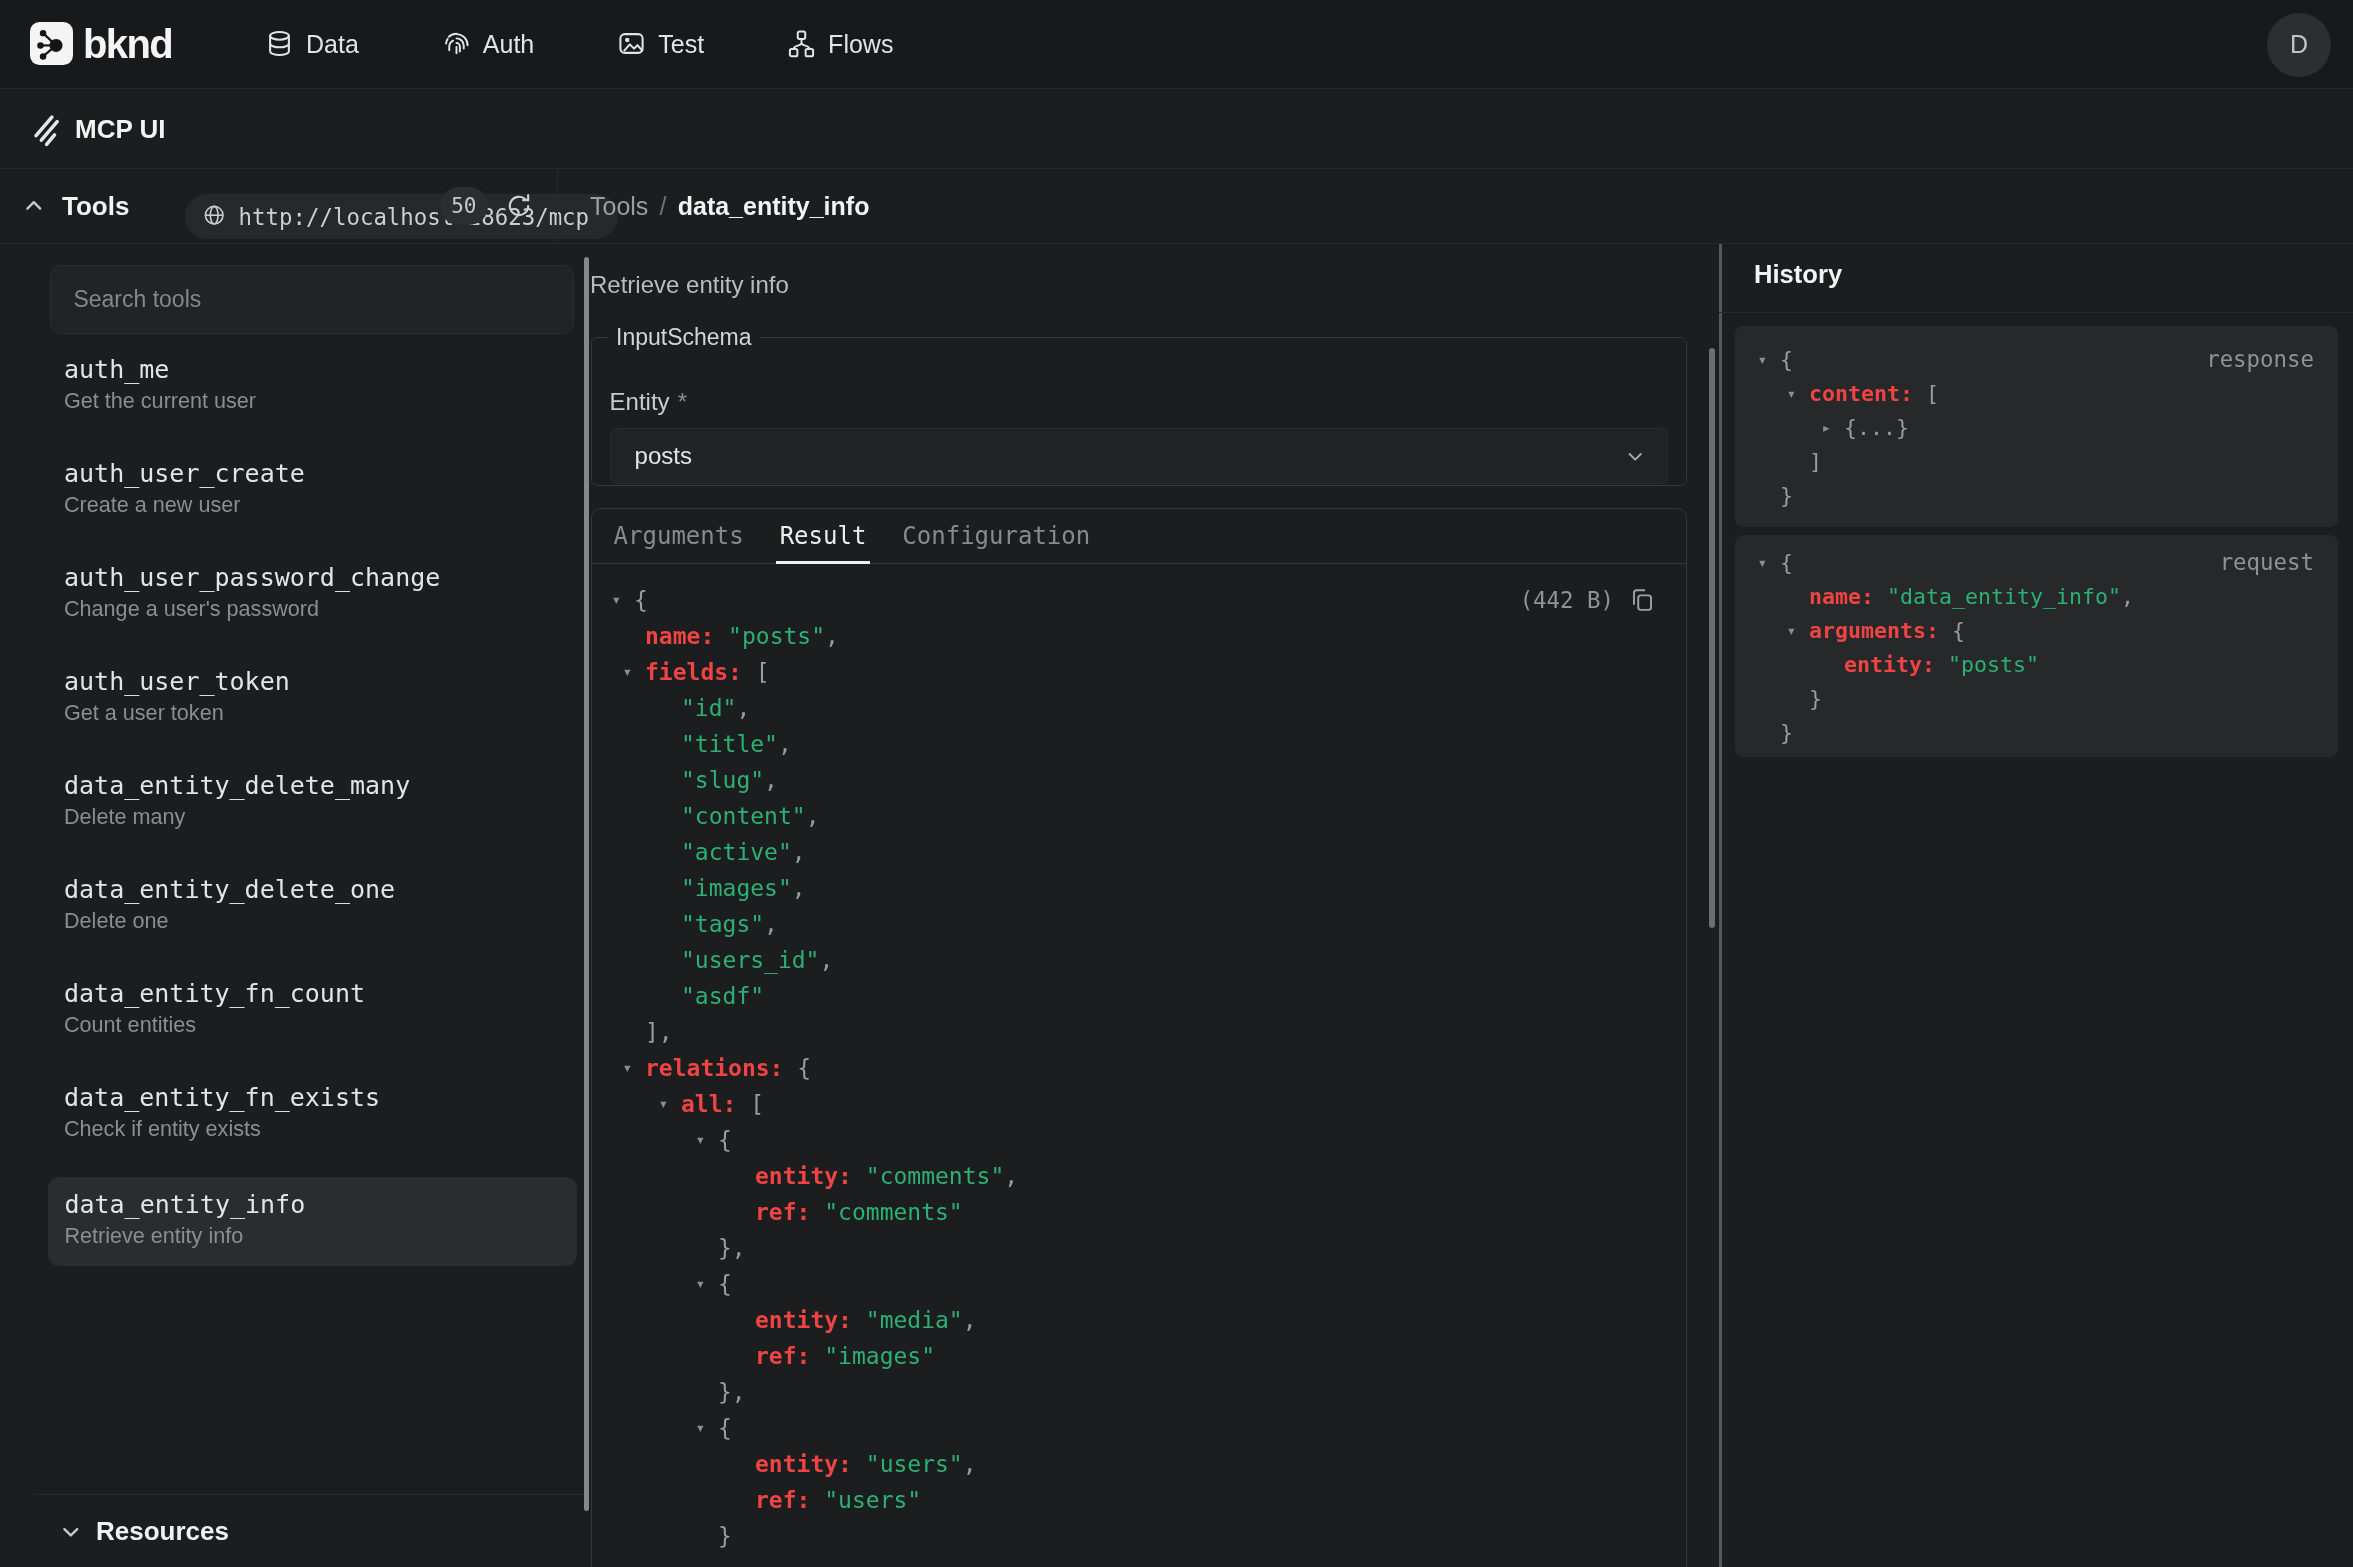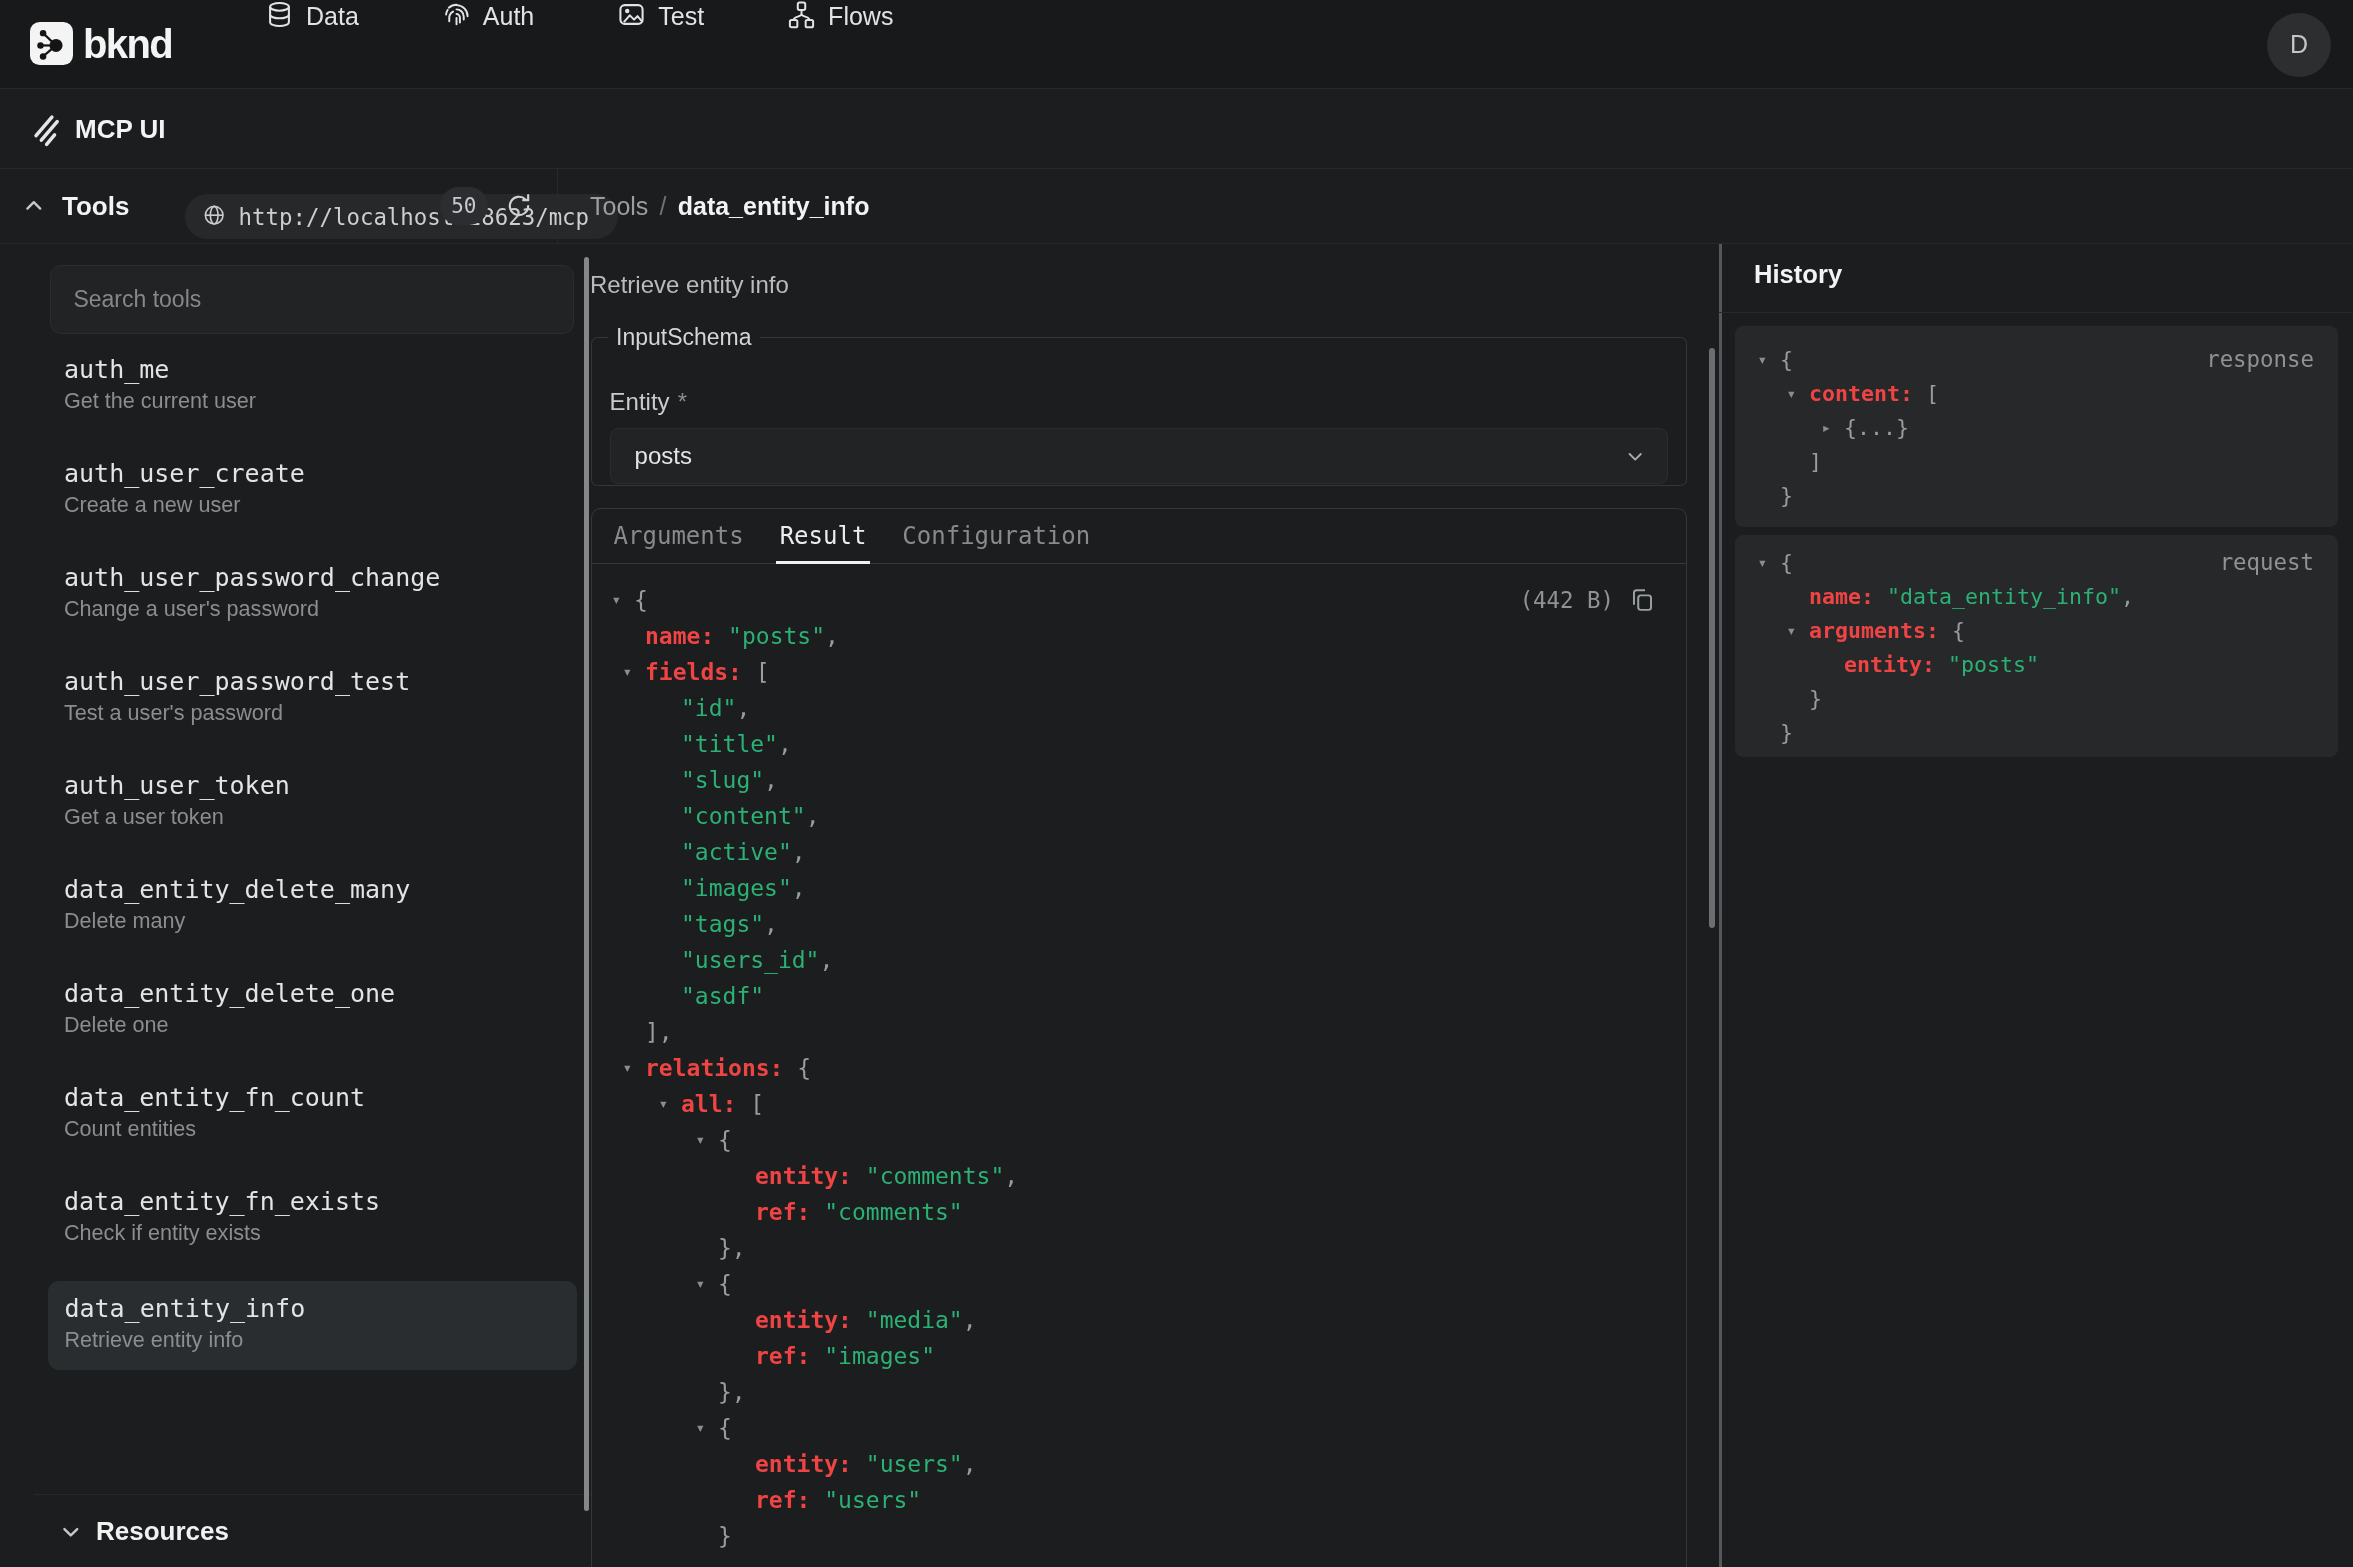--- a/index.html
+++ b/index.html
@@ -7,21 +7,21 @@
     font-family:"Liberation Sans", sans-serif; color:#e8e9ea; }
   .mono { font-family:"DejaVu Sans Mono", monospace; }
 
   
   #topnav { position:absolute; left:0; top:0; width:2354px; height:89px;
     background:#18191b; border-bottom:0.8px solid #27292b; }
   #logo-box { position:absolute; left:30px; top:22.4px; width:43px; height:43px;
     background:#f4f4f4; border-radius:9.6px; display:flex; align-items:center; justify-content:center; }
   #brand { position:absolute; left:83px; top:0; height:89px; display:flex; align-items:center;
     font-size:40px; font-weight:800; letter-spacing:-1.6px; color:#f4f4f4; }
-  #nav-items { position:absolute; left:265px; top:0; height:89px; display:flex; gap:83px; align-items:flex-start; }
+  #nav-items { position:absolute; left:265px; top:0; height:89px; display:flex; gap:83px; align-items:center; }
   .nav-item { display:flex; align-items:center; gap:12px; cursor:pointer; }
   .nav-item .lbl { font-size:25px; color:#e2e3e5; }
   #avatar { position:absolute; right:23px; top:12.8px; width:64px; height:64px; border-radius:50%;
     background:#2c2e30; display:flex; align-items:center; justify-content:center;
     font-size:25px; color:#c3c5c7; }
 
   
   #mcpbar { position:absolute; left:0; top:89px; width:2354px; height:80px;
     background:#1b1d1e; border-bottom:0.8px solid #27292b; }
   #mcp-icon { position:absolute; left:30px; top:22.4px; }
@@ -240,24 +240,20 @@
         <div class="tname">auth_me</div>
         <div class="tdesc">Get the current user</div>
       </div>
       <div class="tool-item">
         <div class="tname">auth_user_create</div>
         <div class="tdesc">Create a new user</div>
       </div>
       <div class="tool-item">
         <div class="tname">auth_user_password_change</div>
         <div class="tdesc">Change a user's password</div>
-      </div>
-      <div class="tool-item">
-        <div class="tname">auth_user_password_test</div>
-        <div class="tdesc">Test a user's password</div>
       </div>
       <div class="tool-item">
         <div class="tname">auth_user_token</div>
         <div class="tdesc">Get a user token</div>
       </div>
       <div class="tool-item">
         <div class="tname">data_entity_delete_many</div>
         <div class="tdesc">Delete many</div>
       </div>
       <div class="tool-item">

